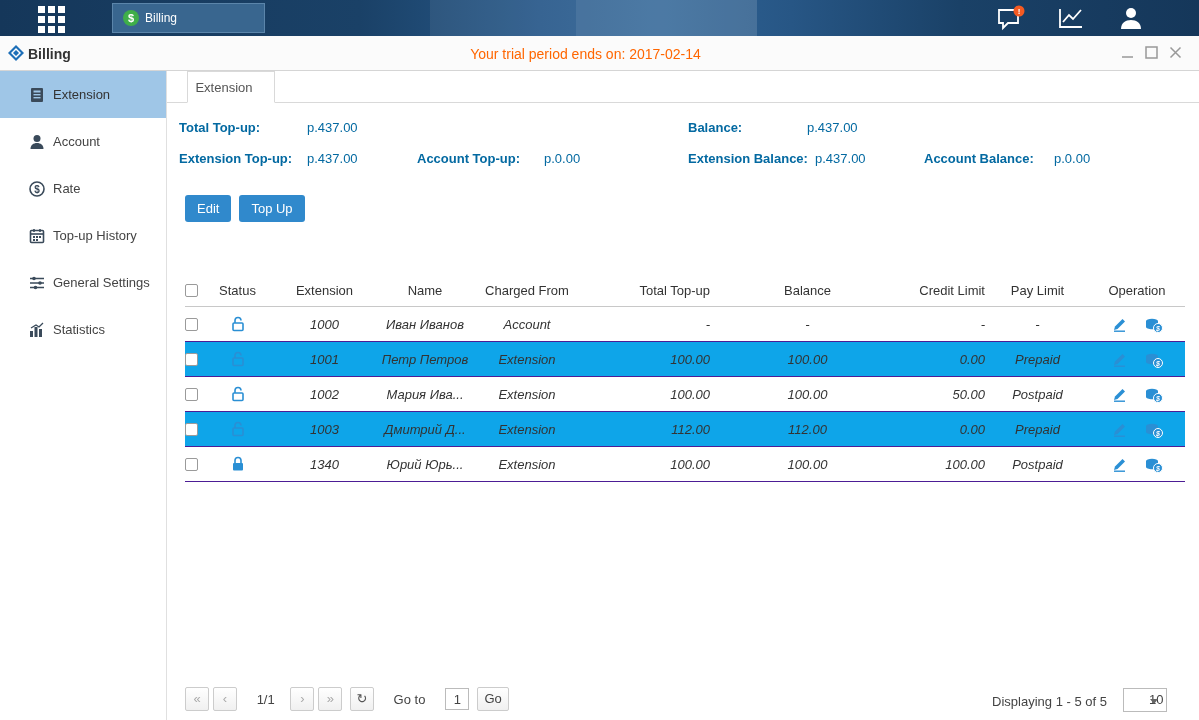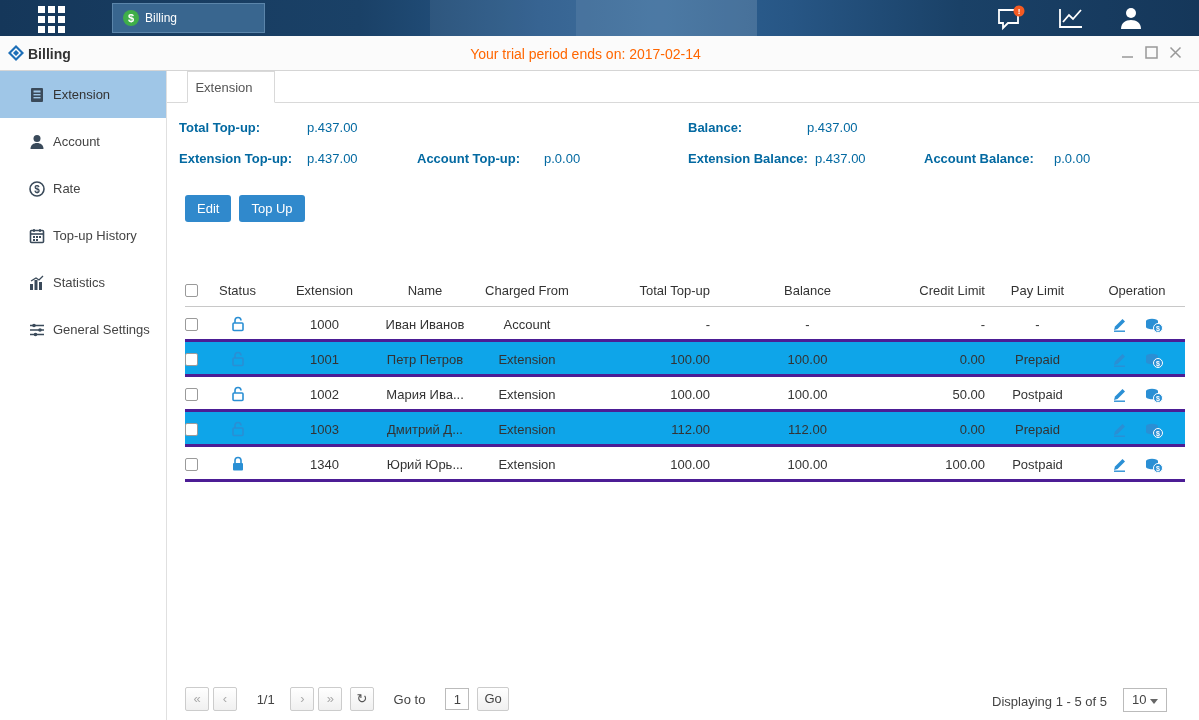--- a/index.html
+++ b/index.html
@@ -33,21 +33,21 @@
 .summary { position:absolute; left:12px; top:43px; width:1000px; font-size:13px; color:#0369a1; }
 .srow { position:relative; height:31px; }
 .srow b { font-weight:bold; }
 .sitm { position:absolute; top:6px; }
 .btns { position:absolute; left:18px; top:124px; }
 .btn { display:inline-block; height:27px; background:#3089cc; color:#fff; font-size:13px; border:none; border-radius:3px; padding:0 12px; line-height:27px; margin-right:8px; }
 
 .grid { position:absolute; left:18px; top:174px; width:1000px; font-size:13px; color:#333;margin-top:30px; }
 .ghead { position:relative; height:32px; border-bottom:1px solid #c8c8c8; }
 .ghead .c { position:absolute; top:8px; color:#333; }
-.grow { position:relative; height:35px; border-bottom:3px solid #4c1d95; }
+.grow { position:relative; height:35px; border-bottom:1px solid #4c1d95;font-style:italic; }
 .grow.alt { background:#0ea5e9; }
 .grow .c { position:absolute; top:10px; }
 .cb { position:absolute; width:13px; height:13px; border:1px solid #9a9a9a; background:#fff; border-radius:2px; }
 .ghead .cb { top:9px; left:0; }
 .grow .cb { top:11px; left:0; }
 
 .col-status { left:20px; width:65px; text-align:center; }
 .col-ext { left:92px; width:95px; text-align:center; }
 .col-name { left:185px; width:110px; text-align:center; }
 .col-from { left:287px; width:110px; text-align:center; }
@@ -56,21 +56,21 @@
 .col-cred { left:700px; width:100px; text-align:right; }
 .col-pay { left:810px; width:85px; text-align:center; }
 .col-op { left:907px; width:90px; text-align:center; }
 
 .pager { position:absolute; left:18px; top:616px; width:1000px; height:30px; font-size:13px; color:#444; }
 .pbtn { display:inline-block; width:24px; height:24px; border:1px solid #ccc; border-radius:2px; background:linear-gradient(#fff,#f0f0f0); text-align:center; line-height:22px; color:#aaa; vertical-align:middle; margin-right:4px; }
 .pgtxt { display:inline-block; vertical-align:middle; margin:0 12px; }
 .goinput { display:inline-block; width:24px; height:22px; border:1px solid #bbb; vertical-align:middle; text-align:center; line-height:22px; font-size:13px; margin:0 8px; }
 .gobtn { display:inline-block; height:24px; border:1px solid #ccc; border-radius:2px; background:linear-gradient(#fff,#f0f0f0); padding:0 6px; line-height:22px; vertical-align:middle; color:#444; }
 .disp { position:absolute; right:78px; top:7px; }
-.psel { position:absolute; right:18px; top:1px; width:44px; height:24px; border:1px solid #bbb; background:#fff; line-height:22px; padding-left:8px; }
+.psel { position:absolute; right:18px; top:1px; width:44px; height:24px; border:1px solid #bbb; background:#fff; line-height:22px; padding-left:25px; }
 .psel:after { content:""; position:absolute; right:8px; top:10px; border-left:4px solid transparent; border-right:4px solid transparent; border-top:5px solid #666; }
 </style>
 </head>
 <body>
 <div class="topbar">
   <div style="position:absolute;left:430px;top:0;width:146px;height:36px;background:rgba(255,255,255,0.07)"></div>
   <div style="position:absolute;left:576px;top:0;width:181px;height:36px;background:rgba(255,255,255,0.14)"></div>
   <div class="appgrid">
       <div></div>
       <div></div>
@@ -154,35 +154,35 @@
         <rect x="4" y="8" width="2 " height="2" fill="#3a4a5a"></rect>
         <rect x="7" y="8" width="2" height="2" fill="#3a4a5a"></rect>
         <rect x="10" y="8" width="2" height="2" fill="#3a4a5a"></rect>
         <rect x="4" y="11" width="2" height="2" fill="#3a4a5a"></rect>
         <rect x="7" y="11" width="2" height="2" fill="#3a4a5a"></rect>
       </svg>
     Top-up History
   </div>
   <div class="sitem">
     <svg width="16" height="16" viewBox="0 0 16 16">
+        <path d="M1 3.5 h14 M1 8 h14 M1 12.5 h14" stroke="#3a4a5a" stroke-width="1.6"></path>
+        <circle cx="5" cy="3.5" r="1.8" fill="#3a4a5a"></circle>
+        <circle cx="11" cy="8" r="1.8" fill="#3a4a5a"></circle>
+        <circle cx="6.5" cy="12.5" r="1.8" fill="#3a4a5a"></circle>
+      </svg>
+    General Settings
+  </div>
+  <div class="sitem">
+    <svg width="16" height="16" viewBox="0 0 16 16">
         <rect x="1" y="9" width="3" height="6" fill="#3a4a5a"></rect>
         <rect x="5.5" y="5" width="3" height="10" fill="#3a4a5a"></rect>
         <rect x="10" y="7" width="3" height="8" fill="#3a4a5a"></rect>
         <path d="M2 6 l5-3 3 2 4-4" fill="none" stroke="#3a4a5a" stroke-width="1.3"></path>
       </svg>
     Statistics
-  </div>
-  <div class="sitem">
-    <svg width="16" height="16" viewBox="0 0 16 16">
-        <path d="M1 3.5 h14 M1 8 h14 M1 12.5 h14" stroke="#3a4a5a" stroke-width="1.6"></path>
-        <circle cx="5" cy="3.5" r="1.8" fill="#3a4a5a"></circle>
-        <circle cx="11" cy="8" r="1.8" fill="#3a4a5a"></circle>
-        <circle cx="6.5" cy="12.5" r="1.8" fill="#3a4a5a"></circle>
-      </svg>
-    General Settings
   </div>
 </div>
 
 <div class="content">
   <div class="tabrow">
       <div class="tab">Extension</div>
     </div>
 
   <div class="summary">
     <div class="srow">

